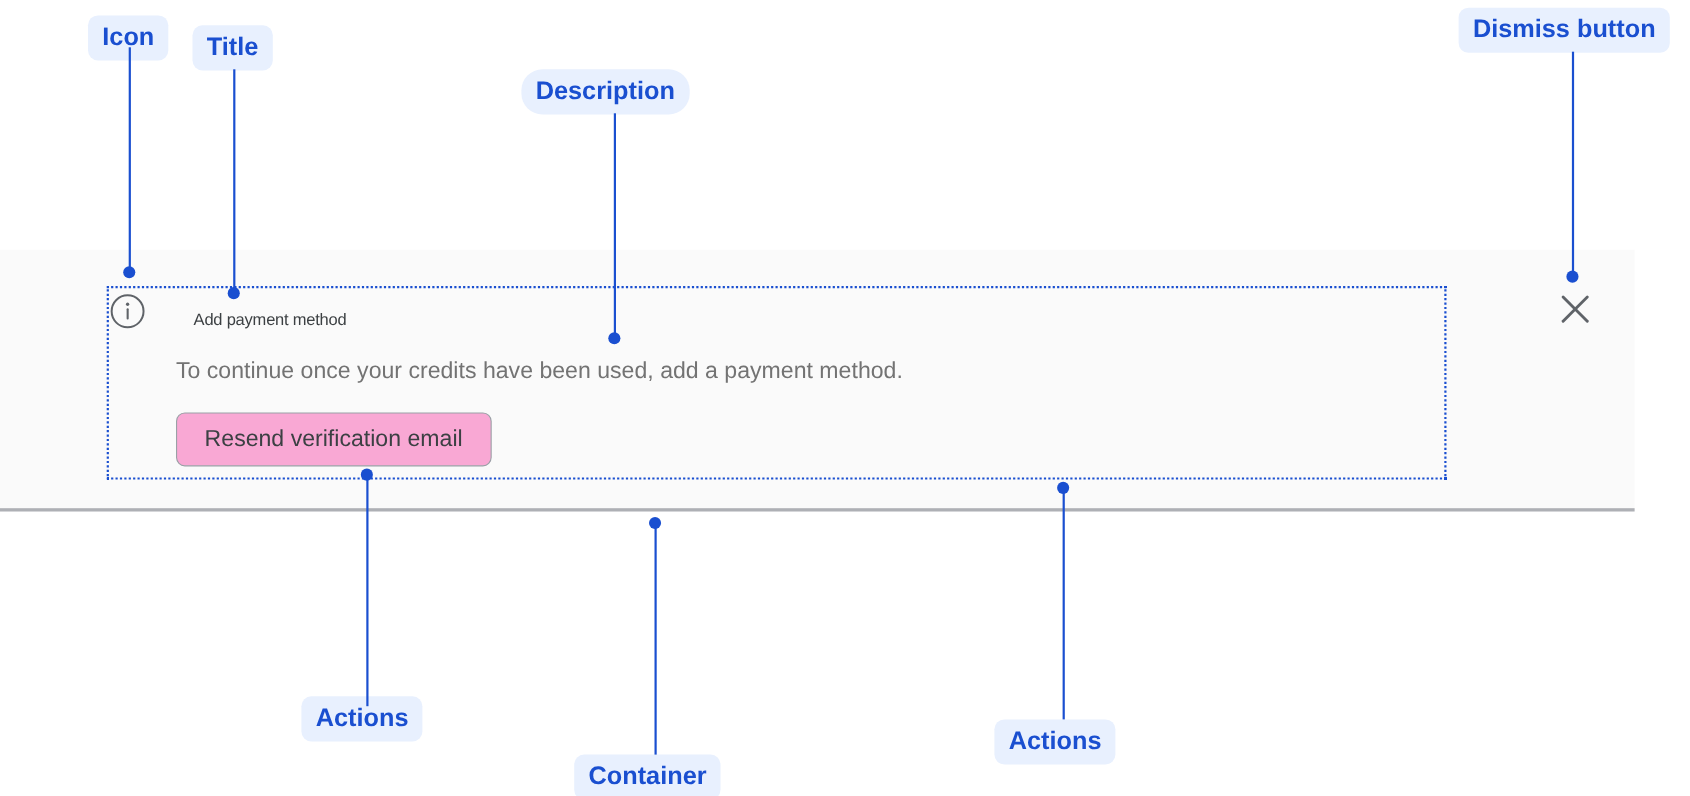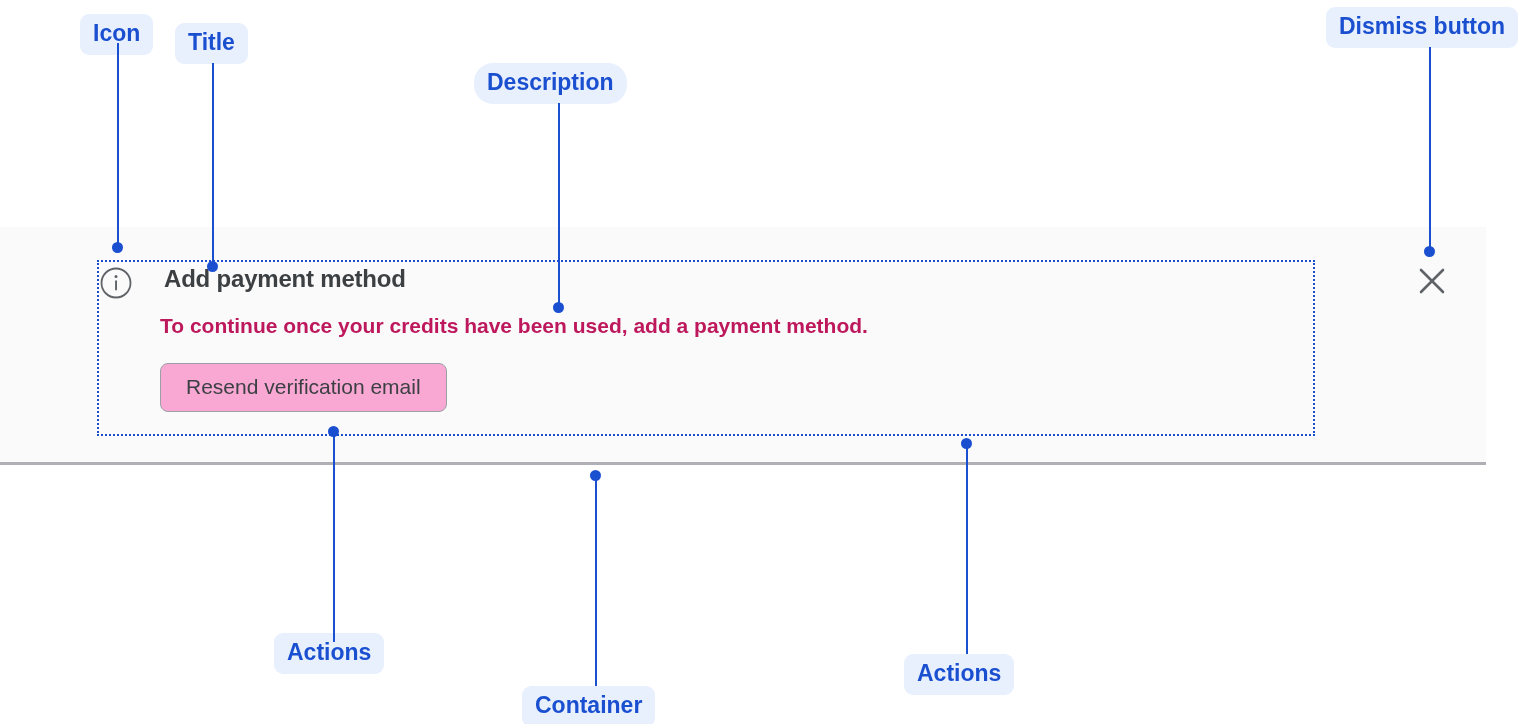--- a/index.html
+++ b/index.html
@@ -45,33 +45,33 @@
   }
 
   #banner-text-col {
     position: absolute;
     left: 63px;
     top: 0px;
     width: 1150px;
   }
 
   #banner-title {
-    font-size: 24px;
-    font-weight: bold;
+    font-size: 15px;
+    font-weight: normal;
     color: #3c4043;
     letter-spacing: -0.2px;
     line-height: 30px;
-    margin: 4px;
+    margin: 16px;
     white-space: nowrap;
   }
 
   #banner-description {
     font-size: 21px;
-    font-weight: bold;
-    color: #be185d;
+    font-weight: normal;
+    color: #737373;
     line-height: 28px;
     margin: 18px 0 0 0;
     white-space: nowrap;
   }
 
   #banner-actions {
     margin-top: 23px;
   }
 
   #resend-button {

